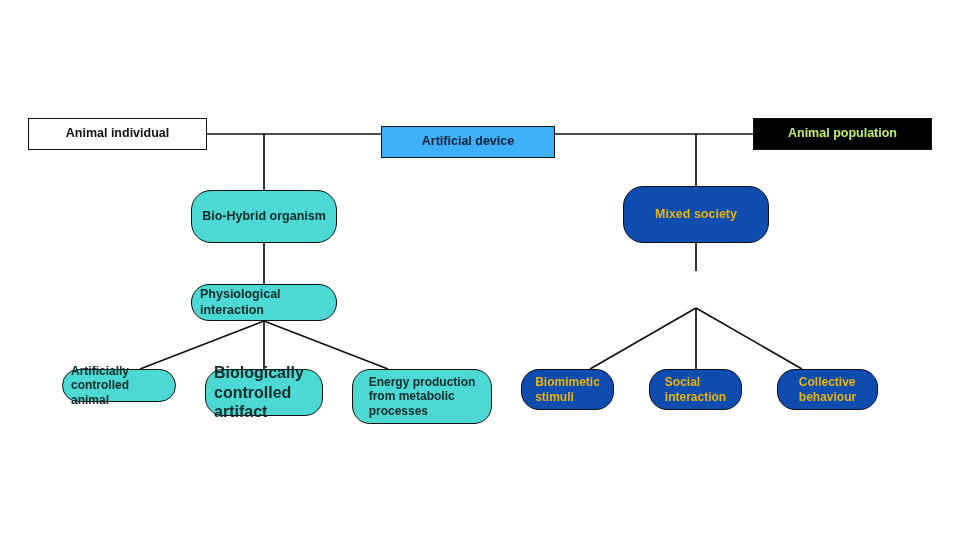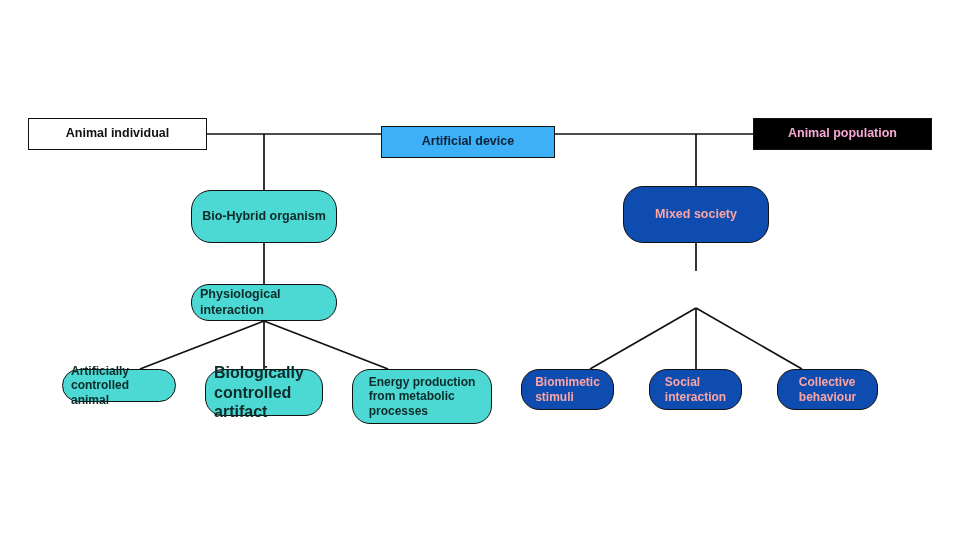--- a/index.html
+++ b/index.html
@@ -43,23 +43,23 @@
     border-radius: 0;
   }
   .node.rounded {
     border-radius: 20px;
   }
   .node.pill {
     border-radius: 18px;
   }
   .t-white  { background: #ffffff; color: #111111; }
   .t-lblue  { background: #3db0f7; color: #0b2239; }
-  .t-black  { background: #000000; color: #f9a8d4; }
+  .t-black  { background: #000000; color: #bef264; }
   .t-cyan   { background: #4dd9d3; color: #0c2b2a; }
-  .t-blue   { background: #0f4caf; color: #fca5a5; }
+  .t-blue   { background: #0f4caf; color: #eab308; }
 </style>
 </head>
 <body>
 
 <div id="canvas">
 
   <svg class="connectors" viewBox="0 0 960 540" xmlns="http://www.w3.org/2000/svg">
     <g stroke="#111111" stroke-width="1.7" fill="none" stroke-linecap="butt">
 
       <line x1="207" y1="134" x2="381" y2="134"></line>

